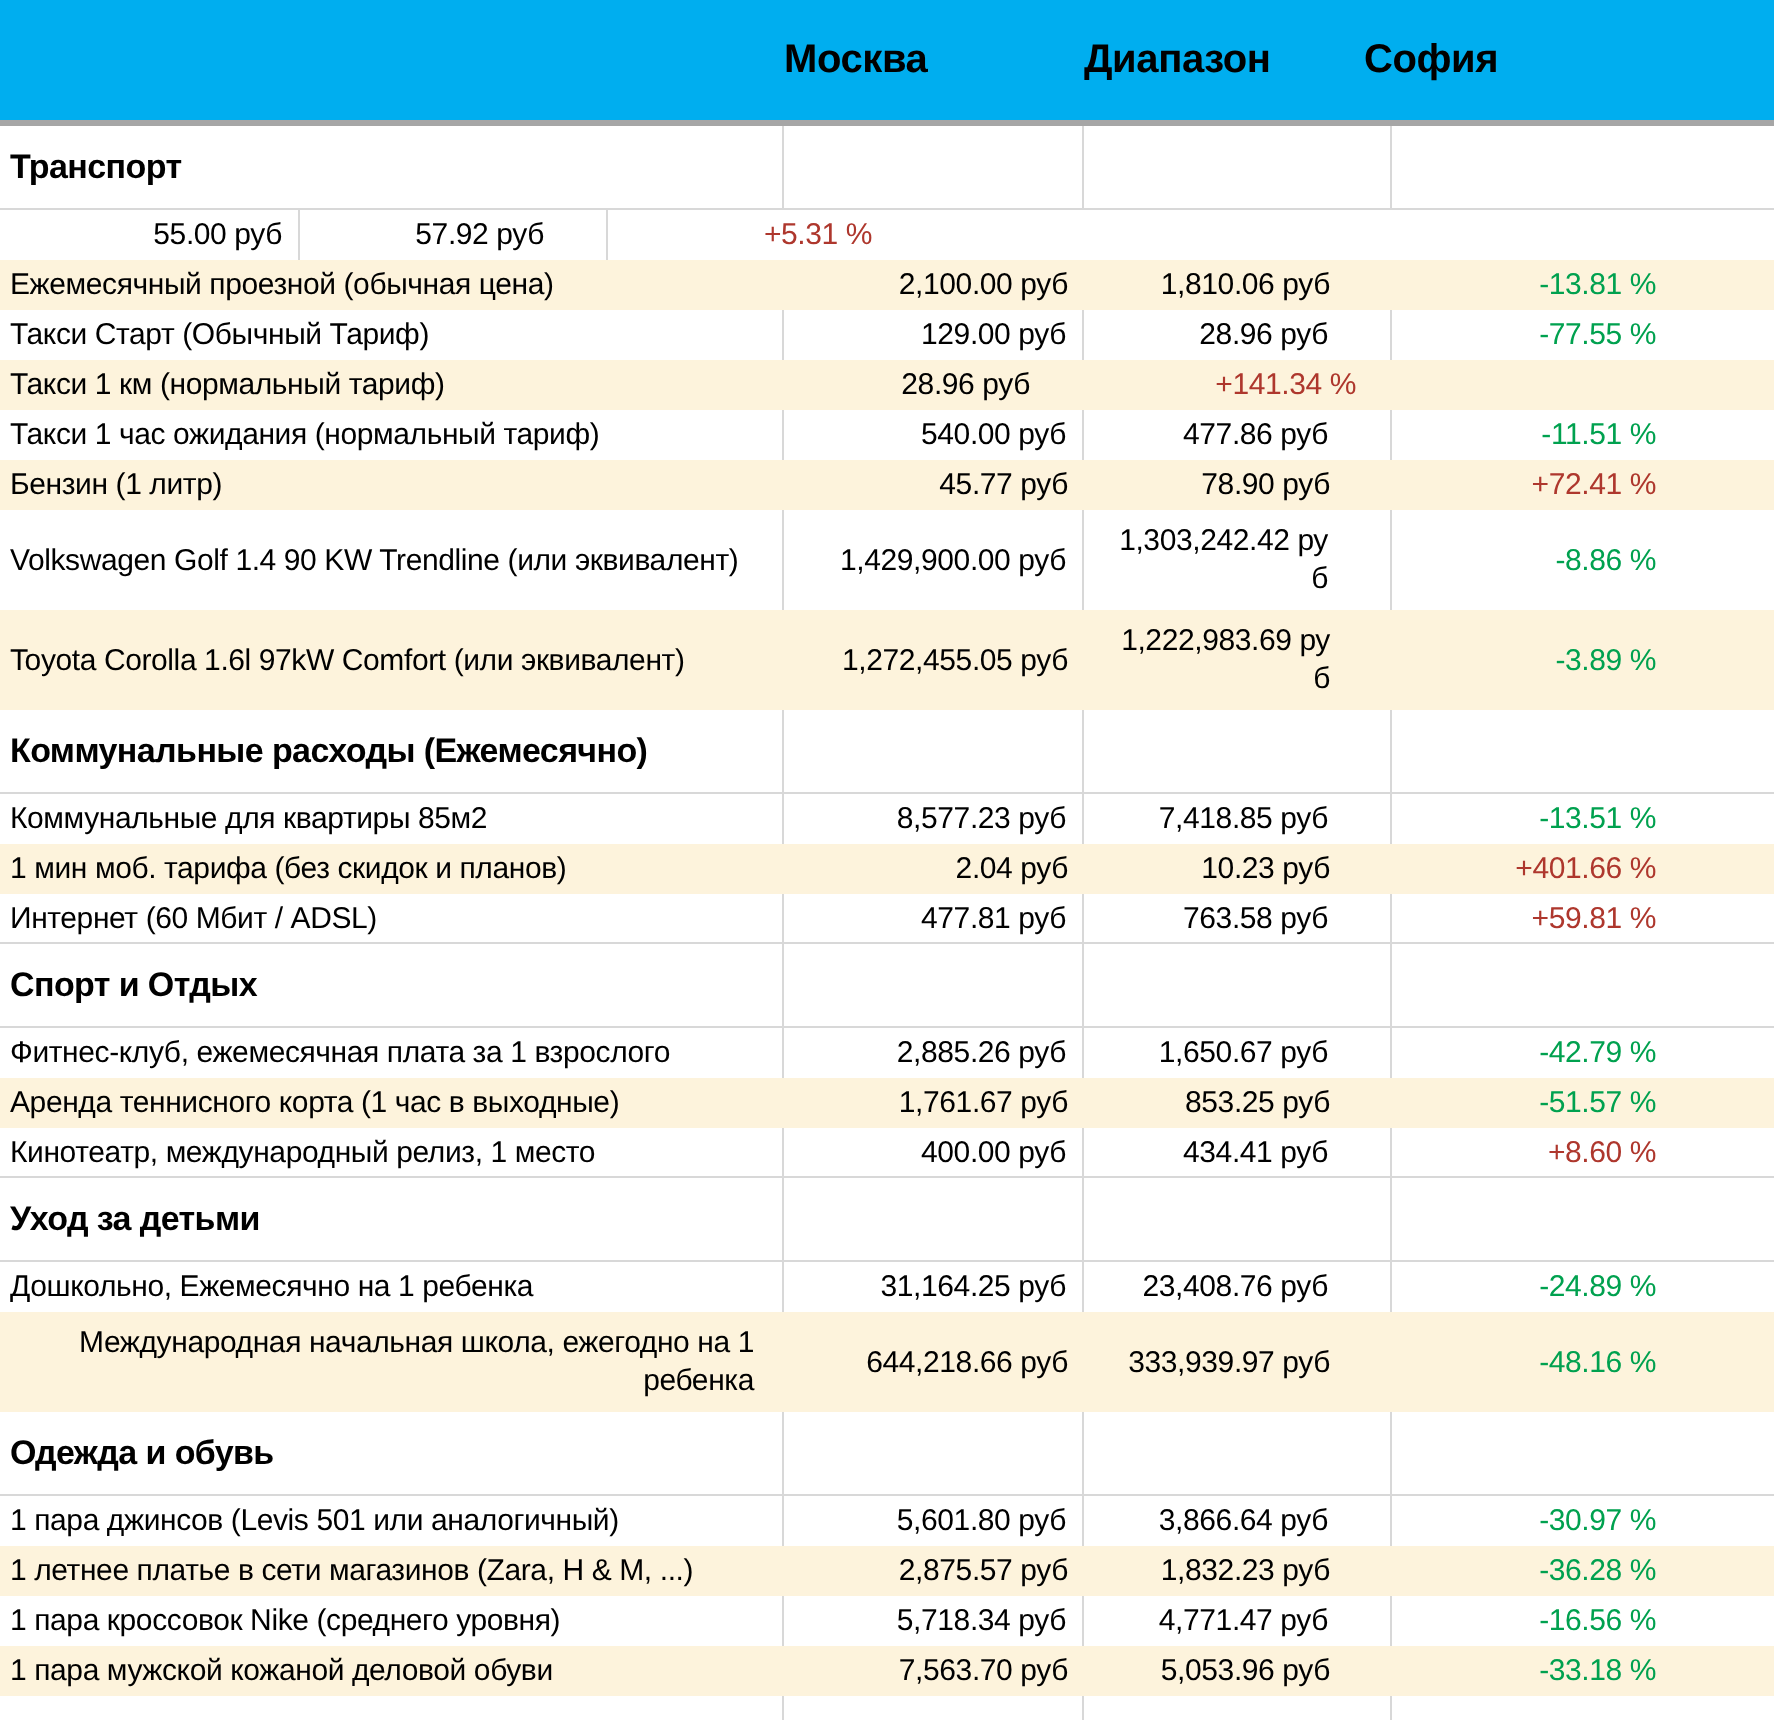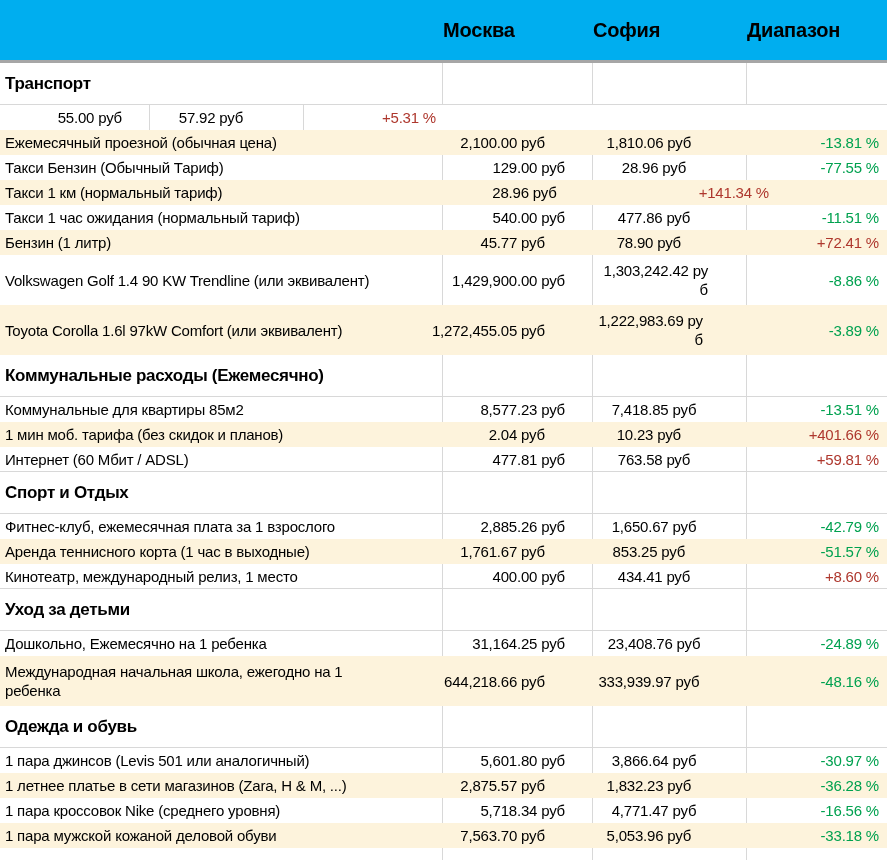--- a/index.html
+++ b/index.html
@@ -4,72 +4,72 @@
 <style>
   * { margin:0; padding:0; box-sizing:border-box; }
   html,body { background:#fff; }
   .canvas {
     position:relative; width:887px; height:860px; overflow:hidden;
     background:#fff; color:#000;
     font-family:"Liberation Sans","DejaVu Sans",sans-serif;
     letter-spacing:-0.2px;
   }
   
-  .c1 { width:443px; }
+  .c1 { width:392px;text-align:right; }
   .c2 { width:150px; }
   .c3 { width:154px; }
   .c4 { width:140px; }
 
   
   .thead {
     display:flex; height:63px; align-items:center;
     background:var(--header-bg); border-bottom:3px solid var(--divider);
   }
   .thead .hc {
     font-weight:bold; font-size:20px; text-align:left; color:var(--header-text);
     letter-spacing:-0.2px;
   }
 
   
   .row { display:flex; width:887px; background:#fff; }
-  .row.stripe { background:var(--stripe);gap:20px; }
+  .row.stripe { background:var(--stripe); }
   .row.sec  { height:42px; }
   .row.data { height:25px; }
   .row.tall { height:50px; }
   .row.partial { height:12px; }
   .row.bb { border-bottom:1px solid var(--grid); }
   .row:not(.stripe) .cell.c1,
   .row:not(.stripe) .cell.c2,
   .row:not(.stripe) .cell.c3 { border-right:1px solid var(--grid); }
 
   .cell { display:flex; align-items:center; font-size:15px; line-height:19px; }
   .cell.c1 { justify-content:flex-start; padding-left:5px; padding-right:8px; }
-  .cell.c2 { justify-content:flex-end; padding-right:27px; text-align:right; }
-  .cell.c3 { justify-content:center; padding-right:31px; text-align:right; }
+  .cell.c2 { justify-content:flex-end; padding-right:8px; text-align:right; }
+  .cell.c3 { justify-content:flex-end; padding-right:31px; text-align:right; }
   .cell.c4 { justify-content:flex-end; padding-right:8px;  text-align:right; }
 
   .sec .cell.c1 span { font-weight:bold; font-size:17px; letter-spacing:-0.3px; }
 
   .pos { color:var(--pos); }
   .neg { color:var(--neg); }
 
   
   .break2 { display:inline-block; max-width:115px; word-break:break-all; text-align:right; }
   .break3 { display:inline-block; max-width:108px; word-break:break-all; text-align:right; }
   .item-narrow { display:inline-block; max-width:372px; }
 </style>
 </head>
 <body>
 
 <div class="canvas">
   <div class="thead">
     <div class="hc c1"></div>
     <div class="hc c2">Москва</div>
+    <div class="hc c4">Диапазон</div>
     <div class="hc c3">София</div>
-    <div class="hc c4">Диапазон</div>
   </div>
   <div id="tbody">
       <div class="row sec bb">
         <div class="cell c1">
           <span>Транспорт</span>
         </div>
         <div class="cell c2"></div>
         <div class="cell c3"></div>
         <div class="cell c4"></div>
       </div>
@@ -93,21 +93,21 @@
         </div>
         <div class="cell c3">
           <span>1,810.06 руб</span>
         </div>
         <div class="cell c4">
           <span class="neg">-13.81 %</span>
         </div>
       </div>
       <div class="row data">
         <div class="cell c1">
-          <span>Такси Бензин (Обычный Тариф)</span>
+          <span>Такси Старт (Обычный Тариф)</span>
         </div>
         <div class="cell c2">
           <span>129.00 руб</span>
         </div>
         <div class="cell c3">
           <span>28.96 руб</span>
         </div>
         <div class="cell c4">
           <span class="neg">-77.55 %</span>
         </div>

